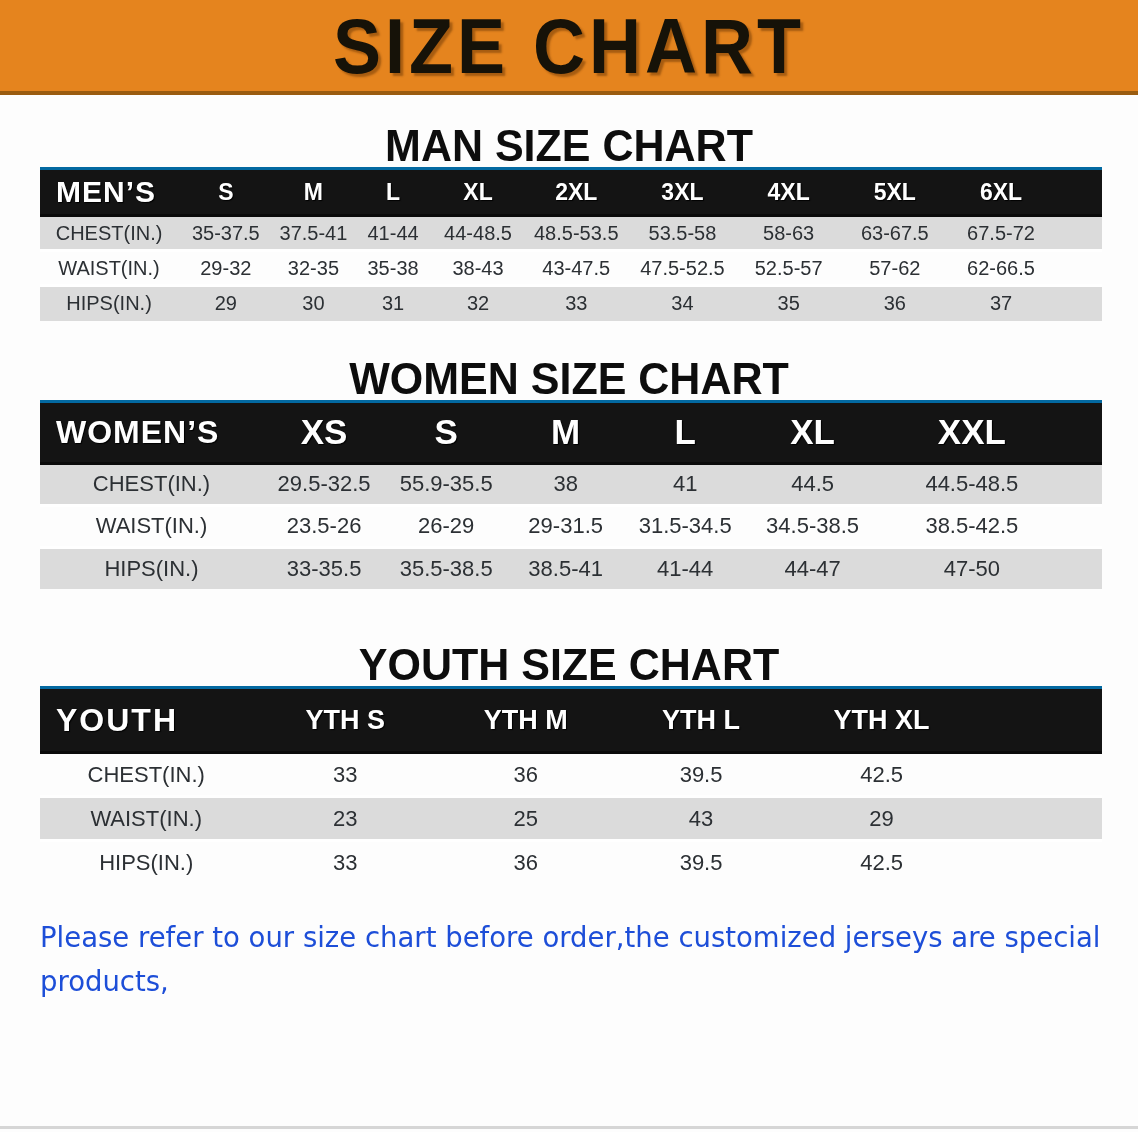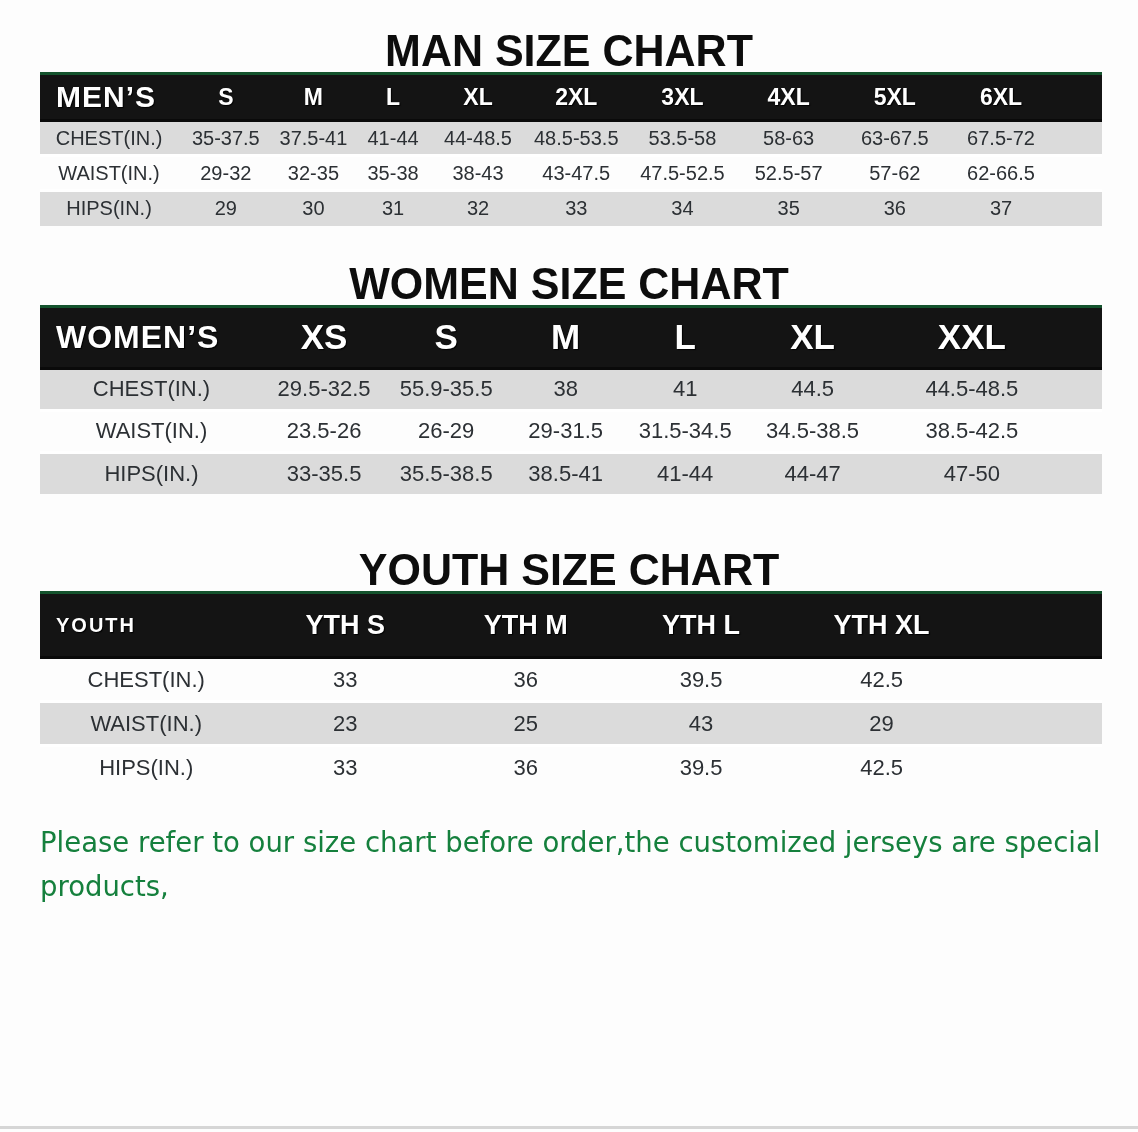--- a/index.html
+++ b/index.html
@@ -36,21 +36,21 @@
 
   
   table.size-table {
     border-collapse: collapse; table-layout: fixed;
     width: 1062px; margin: 0 0 0 40px;
   }
   .size-table thead th {
     background: #141414; color: #ffffff; font-weight: 700;
     text-align: center; padding: 4px;
     text-shadow: 1px 1px 1px #000;
-    border-top: 3px solid #14532d; border-bottom: 3px solid #0a0a0a;
+    border-top: 3px solid #0369a1; border-bottom: 3px solid #0a0a0a;
   }
   .size-table thead th.corner-label {
     text-align: left; padding-left: 16px; letter-spacing: 1px;
   }
   .size-table tbody td {
     text-align: center; color: #2c3034; padding: 0;
     border-top: 3px solid #ffffff;
   }
   .size-table tbody tr.row-gray  td { background: #dbdbdb; }
   .size-table tbody tr.row-white td { background: #fdfdfd; }
@@ -69,41 +69,44 @@
   .table-women tbody tr { height: 42px; }
   .table-women thead th { font-size: 35px; }
   .table-women thead th.corner-label { font-size: 32px; }
   .table-women tbody td { font-size: 22px; }
 
   
   .table-youth { margin-top: 24px; }
   .table-youth thead tr { height: 65px; }
   .table-youth tbody tr { height: 44px; }
   .table-youth thead th { font-size: 27px; }
-  .table-youth thead th.corner-label { font-size: 20px; letter-spacing: 2px; }
+  .table-youth thead th.corner-label { font-size: 32px; letter-spacing: 2px; }
   .table-youth tbody td { font-size: 22px; }
 
   
   .note {
     margin: 30px 20px 0 40px;
-    color: #15803d; font-size: 27.5px; line-height: 1.62;
+    color: #1d4ed8; font-size: 27.5px; line-height: 1.62;
     font-family: "DejaVu Sans", sans-serif;
   }
   .note p { margin: 0; }
 
   .bottom-rule {
     position: absolute; left: 0; bottom: 3px;
     width: 100%; height: 3px; background: #d6d6d6;
   }
 </style>
 </head>
 <body>
 
 <div class="page">
 
+  <div class="banner">
+    <div class="banner-title">SIZE CHART</div>
+  </div>
 
   <h2 class="section-title title-men">MAN SIZE CHART</h2>
 
   <table class="size-table table-men">
     <colgroup>
       <col style="width:13%">
         <col style="width:9%">
         <col style="width:7.5%">
         <col style="width:7.5%">
       <col style="width:8.5%">

